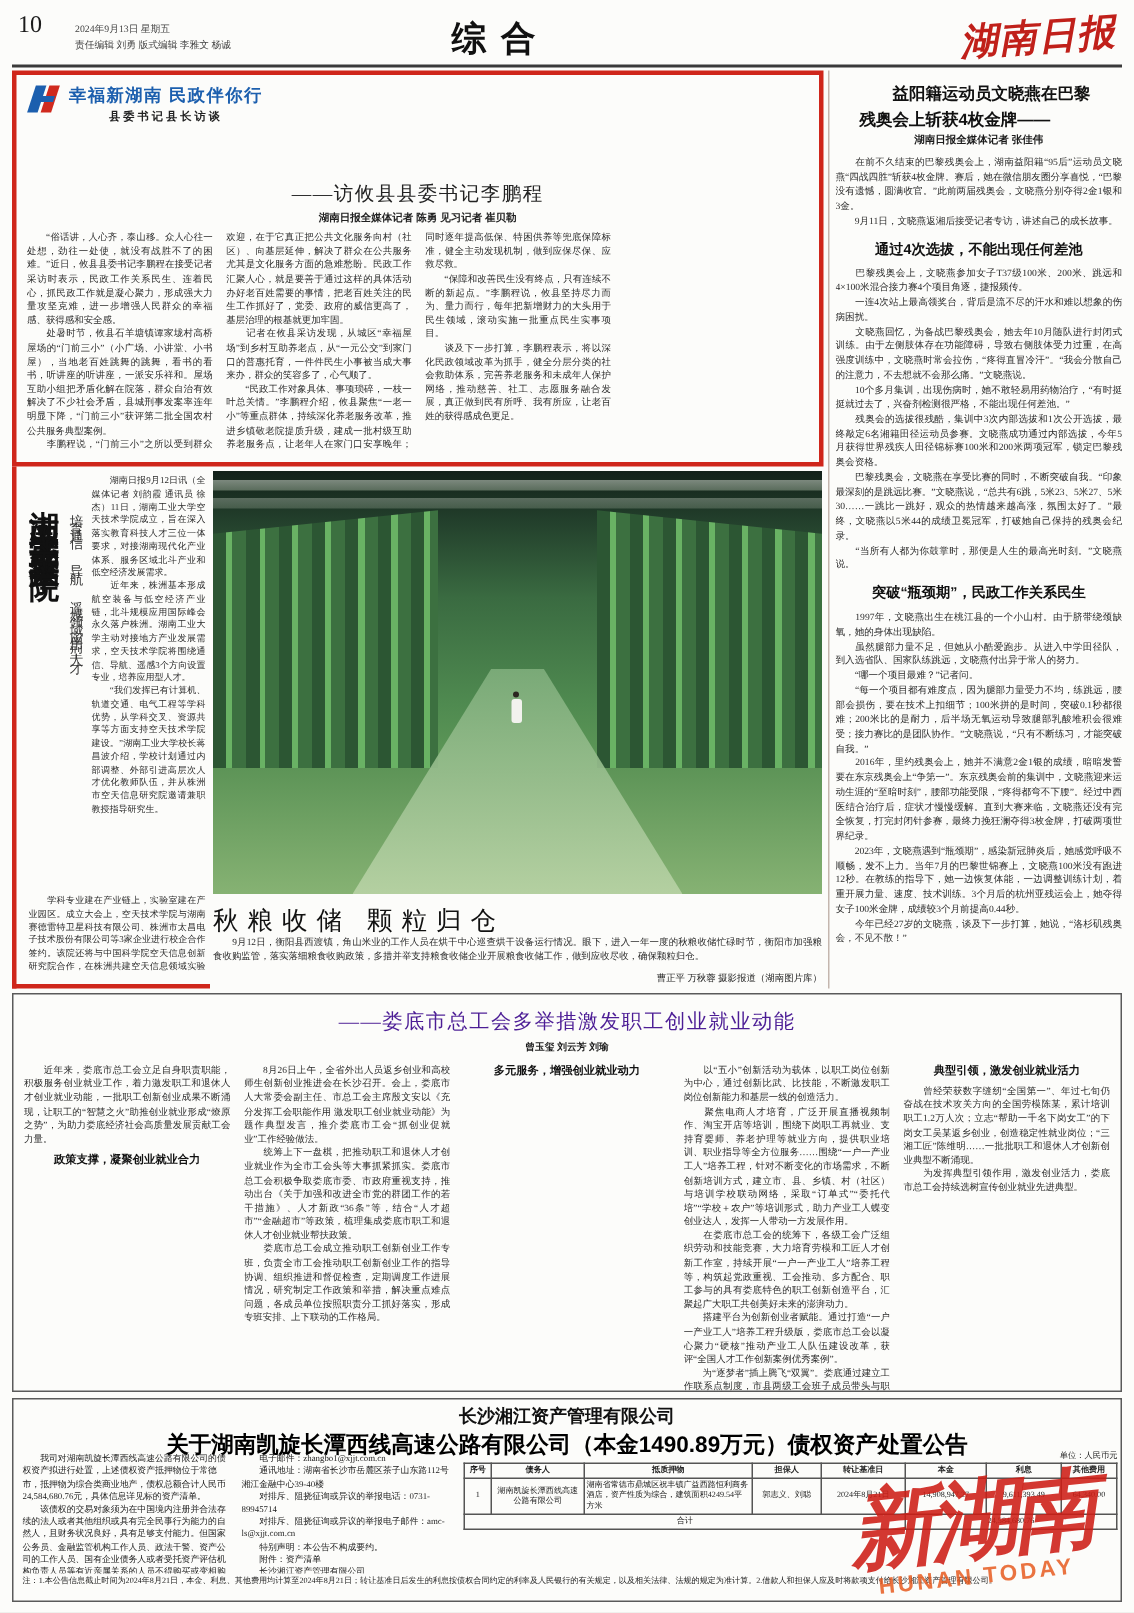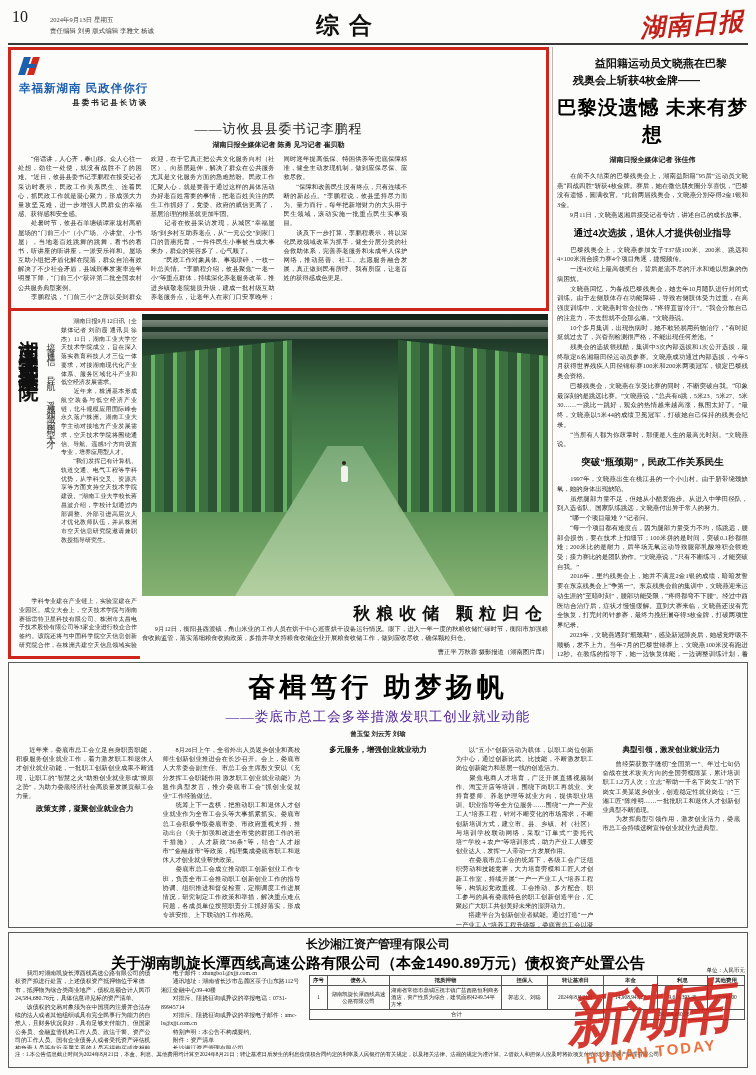--- a/index.html
+++ b/index.html
@@ -46,21 +46,21 @@
   .ph-machines { position:absolute; top:34px; height:190px; width:150px;
     background:repeating-linear-gradient(90deg,#2c5633 0 9px,#69b264 9px 13px,#3c7040 13px 22px); }
   .ph-machines.right { right:0; transform:skewY(6deg); }
   .ph-machines.left { left:0; transform:skewY(-6deg); }
   .ph-floor { position:absolute; bottom:0; left:0; width:100%; height:84px;
     background:linear-gradient(180deg,#5d9457,#86b273); }
   .ph-path { position:absolute; bottom:0; left:50%; transform:translateX(-50%); width:220px; height:150px;
     background:linear-gradient(180deg,#7fae7c,#b9d3a6); clip-path:polygon(42% 0,58% 0,100% 100%,0 100%); opacity:.9; }
   .ph-person { position:absolute; left:49%; top:54%; width:7px; height:16px; background:#f2f2ee; border-radius:2px; }
   .ph-person:before { content:""; position:absolute; top:-5px; left:1.5px; width:4px; height:4px; border-radius:50%; background:#2b2620; }
-  #photo-title { font-size:17px; font-weight:bold; letter-spacing:6px; text-align:right; color:#111; }
+  #photo-title { font-size:17px; font-weight:normal; letter-spacing:6px; text-align:left; color:#111; }
   #photo-caption { font-size:6.3px; line-height:1.5; }
   #photo-credit { font-size:6.3px; text-align:right; color:#222; }
 
   
   #right-col { left:557px; top:47px; width:191px; height:612px; overflow:hidden; }
   #ra-kicker { font-size:11px; font-weight:bold; line-height:1.5; color:#111; }
   #ra-headline { font-size:19.5px; font-weight:bold; text-align:center; letter-spacing:1px; color:#000; margin:6px 0 7px; }
   #ra-byline { font-size:7px; font-weight:bold; text-align:center; margin-bottom:6px; }
   .ra-sub { font-size:9.5px; font-weight:bold; text-align:center; margin:7px 0 5px; color:#111; }
   .ra-body { font-size:6.4px; line-height:1.52; }
@@ -95,34 +95,34 @@
 </head>
 <body>
 
 <div id="page">
 
   <div class="abs" style="left:12px; top:8px;text-align:center;">10</div>
   <div class="abs hdr-meta" style="left:50px; top:14px; width:200px;">
     <div>2024年9月13日 星期五</div>
     <div>责任编辑 刘勇 版式编辑 李雅文 杨诚</div>
   </div>
-  <div class="abs hei" id="section-name" style="left:316px; top:10px;">综合</div>
+  <div class="abs hei" id="section-name" style="left:301px; top:10px;">综合</div>
   <div class="abs" id="masthead" style="left:640px; top:8px;">湖南日报</div>
   <div class="abs hdr-rule"></div>
 
   <div class="abs" id="red-box">
-    <div class="prog-row" style="position:absolute; left:8px; top:6px;flex-direction:column;">
+    <div class="prog-row" style="position:absolute; left:8px; top:6px;">
       <span class="prog-icon">
           <span class="b1"></span>
           <span class="b2"></span>
           <span class="b3"></span>
         </span>
       <span>
         <div class="hei" id="prog-title">幸福新湖南 民政伴你行</div>
-        <div class="hei" id="prog-sub" style="text-align:right;">县委书记县长访谈</div>
+        <div class="hei" id="prog-sub" style="text-align:center;">县委书记县长访谈</div>
       </span>
     </div>
     <div class="abs" id="main-subhead" style="left:0; top:70px; width:100%;">——访攸县县委书记李鹏程</div>
     <div class="abs hei" id="main-byline" style="left:0; top:90px; width:100%;">湖南日报全媒体记者 陈勇 见习记者 崔贝勒</div>
     <div class="abs body-text pre" id="main-body" style="left:7px; top:104px; width:522px;">　　“俗话讲，人心齐，泰山移。众人心往一处想，劲往一处使，就没有战胜不了的困难。”近日，攸县县委书记李鹏程在接受记者采访时表示，民政工作关系民生、连着民心，抓民政工作就是凝心聚力，形成强大力量攻坚克难，进一步增强人民群众的幸福感、获得感和安全感。
 　　处暑时节，攸县石羊塘镇谭家垅村高桥屋场的“门前三小”（小广场、小讲堂、小书屋），当地老百姓跳舞的跳舞，看书的看书，听讲座的听讲座，一派安乐祥和。屋场互助小组把矛盾化解在院落，群众自治有效解决了不少社会矛盾，县城刑事发案率连年明显下降，“门前三小”获评第二批全国农村公共服务典型案例。
 　　李鹏程说，“门前三小”之所以受到群众欢迎，在于它真正把公共文化服务向村（社区）、向基层延伸，解决了群众在公共服务尤其是文化服务方面的急难愁盼。民政工作汇聚人心，就是要善于通过这样的具体活动办好老百姓需要的事情，把老百姓关注的民生工作抓好了，党委、政府的威信更高了，基层治理的根基就更加牢固。
 　　记者在攸县采访发现，从城区“幸福屋场”到乡村互助养老点，从“一元公交”到家门口的普惠托育，一件件民生小事被当成大事来办，群众的笑容多了，心气顺了。
 　　“民政工作对象具体、事项琐碎，一枝一叶总关情。”李鹏程介绍，攸县聚焦“一老一小”等重点群体，持续深化养老服务改革，推进乡镇敬老院提质升级，建成一批村级互助养老服务点，让老年人在家门口安享晚年；同时逐年提高低保、特困供养等兜底保障标准，健全主动发现机制，做到应保尽保、应救尽救。
 　　“保障和改善民生没有终点，只有连续不断的新起点。”李鹏程说，攸县坚持尽力而为、量力而行，每年把新增财力的大头用于民生领域，滚动实施一批重点民生实事项目。
@@ -149,44 +149,42 @@
   </div>
   <div class="abs hei" id="photo-title" style="left:142px; top:602px; width:406px;">秋粮收储 颗粒归仓</div>
   <div class="abs body-text pre" id="photo-caption" style="left:142px; top:624px; width:406px; height:24px;">　　9月12日，衡阳县西渡镇，角山米业的工作人员在烘干中心巡查烘干设备运行情况。眼下，进入一年一度的秋粮收储忙碌时节，衡阳市加强粮食收购监管，落实落细粮食收购政策，多措并举支持粮食收储企业开展粮食收储工作，做到应收尽收，确保颗粒归仓。</div>
   <div class="abs" id="photo-credit" style="left:142px; top:648px; width:406px;">曹正平 万秋蓉 摄影报道（湖南图片库）</div>
 
   <div class="abs vdiv" style="left:552px; top:47px; height:612px;"></div>
 
   <div class="abs" id="right-col">
     <div class="hei pre" id="ra-kicker" style="margin-top:8px;margin-left:16px;">　　益阳籍运动员文晓燕在巴黎
 残奥会上斩获4枚金牌——</div>
-    <div class="hei" id="ra-headline">巴黎没遗憾 未来有梦想</div>
     <div class="hei" id="ra-byline">湖南日报全媒体记者 张佳伟</div>
     <div class="ra-body body-text pre">　　在前不久结束的巴黎残奥会上，湖南益阳籍“95后”运动员文晓燕“四战四胜”斩获4枚金牌。赛后，她在微信朋友圈分享喜悦，“巴黎没有遗憾，圆满收官。”此前两届残奥会，文晓燕分别夺得2金1银和3金。
 　　9月11日，文晓燕返湘后接受记者专访，讲述自己的成长故事。</div>
-    <div class="hei ra-sub">通过4次选拔，退休人才提供创业指导</div>
+    <div class="hei ra-sub">通过4次选拔，不能出现任何差池</div>
     <div class="ra-body body-text pre">　　巴黎残奥会上，文晓燕参加女子T37级100米、200米、跳远和4×100米混合接力赛4个项目角逐，捷报频传。
 　　一连4次站上最高领奖台，背后是流不尽的汗水和难以想象的伤病困扰。
 　　文晓燕回忆，为备战巴黎残奥会，她去年10月随队进行封闭式训练。由于左侧肢体存在功能障碍，导致右侧肢体受力过重，在高强度训练中，文晓燕时常会拉伤，“疼得直冒冷汗”。“我会分散自己的注意力，不去想就不会那么痛。”文晓燕说。
 　　10个多月集训，出现伤病时，她不敢轻易用药物治疗，“有时挺挺就过去了，兴奋剂检测很严格，不能出现任何差池。”
 　　残奥会的选拔很残酷，集训中3次内部选拔和1次公开选拔，最终敲定6名湘籍田径运动员参赛。文晓燕成功通过内部选拔，今年5月获得世界残疾人田径锦标赛100米和200米两项冠军，锁定巴黎残奥会资格。
 　　巴黎残奥会，文晓燕在享受比赛的同时，不断突破自我。“印象最深刻的是跳远比赛。”文晓燕说，“总共有6跳，5米23、5米27、5米30……一跳比一跳好，观众的热情越来越高涨，氛围太好了。”最终，文晓燕以5米44的成绩卫冕冠军，打破她自己保持的残奥会纪录。
 　　“当所有人都为你鼓掌时，那便是人生的最高光时刻。”文晓燕说。</div>
     <div class="hei ra-sub">突破“瓶颈期”，民政工作关系民生</div>
     <div class="ra-body body-text pre">　　1997年，文晓燕出生在桃江县的一个小山村。由于脐带绕颈缺氧，她的身体出现缺陷。
 　　虽然腿部力量不足，但她从小酷爱跑步。从进入中学田径队，到入选省队、国家队练跳远，文晓燕付出异于常人的努力。
 　　“哪一个项目最难？”记者问。
 　　“每一个项目都有难度点，因为腿部力量受力不均，练跳远，腰部会损伤，要在技术上扣细节；100米拼的是时间，突破0.1秒都很难；200米比的是耐力，后半场无氧运动导致腿部乳酸堆积会很难受；接力赛比的是团队协作。”文晓燕说，“只有不断练习，才能突破自我。”
 　　2016年，里约残奥会上，她并不满意2金1银的成绩，暗暗发誓要在东京残奥会上“争第一”。东京残奥会前的集训中，文晓燕迎来运动生涯的“至暗时刻”，腰部功能受限，“疼得都弯不下腰”。经过中西医结合治疗后，症状才慢慢缓解。直到大赛来临，文晓燕还没有完全恢复，打完封闭针参赛，最终力挽狂澜夺得3枚金牌，打破两项世界纪录。
 　　2023年，文晓燕遇到“瓶颈期”，感染新冠肺炎后，她感觉呼吸不顺畅，发不上力。当年7月的巴黎世锦赛上，文晓燕100米没有跑进12秒。在教练的指导下，她一边恢复体能，一边调整训练计划，着重开展力量、速度、技术训练。3个月后的杭州亚残运会上，她夺得女子100米金牌，成绩较3个月前提高0.44秒。
 　　今年已经27岁的文晓燕，谈及下一步打算，她说，“洛杉矶残奥会，不见不散！”</div>
   </div>
 
   <div class="abs" id="union-box">
-    <div class="hei" id="union-headline">奋楫笃行 助梦扬帆</div>
     <div id="union-subhead">——娄底市总工会多举措激发职工创业就业动能</div>
     <div class="hei" id="union-byline">曾玉玺 刘云芳 刘瑜</div>
     <div id="union-body">
       <div class="body-text pre">　　近年来，娄底市总工会立足自身职责职能，积极服务创业就业工作，着力激发职工和退休人才创业就业动能，一批职工创新创业成果不断涌现，让职工的“智慧之火”助推创业就业形成“燎原之势”，为助力娄底经济社会高质量发展贡献工会力量。</div>
       <div class="u-sub">政策支撑，凝聚创业就业合力</div>
       <div class="body-text pre">　　8月26日上午，全省外出人员返乡创业和高校师生创新创业推进会在长沙召开。会上，娄底市人大常委会副主任、市总工会主席殷文安以《充分发挥工会职能作用 激发职工创业就业动能》为题作典型发言，推介娄底市工会“抓创业促就业”工作经验做法。
 　　统筹上下一盘棋，把推动职工和退休人才创业就业作为全市工会头等大事抓紧抓实。娄底市总工会积极争取娄底市委、市政府重视支持，推动出台《关于加强和改进全市党的群团工作的若干措施》、人才新政“36条”等，结合“人才超市”“金融超市”等政策，梳理集成娄底市职工和退休人才创业就业帮扶政策。
 　　娄底市总工会成立推动职工创新创业工作专班，负责全市工会推动职工创新创业工作的指导协调、组织推进和督促检查，定期调度工作进展情况，研究制定工作政策和举措，解决重点难点问题，各成员单位按照职责分工抓好落实，形成专班安排、上下联动的工作格局。</div>
       <div class="u-sub">多元服务，增强创业就业动力</div>
       <div class="body-text pre">　　以“五小”创新活动为载体，以职工岗位创新为中心，通过创新比武、比技能，不断激发职工岗位创新能力和基层一线的创造活力。

